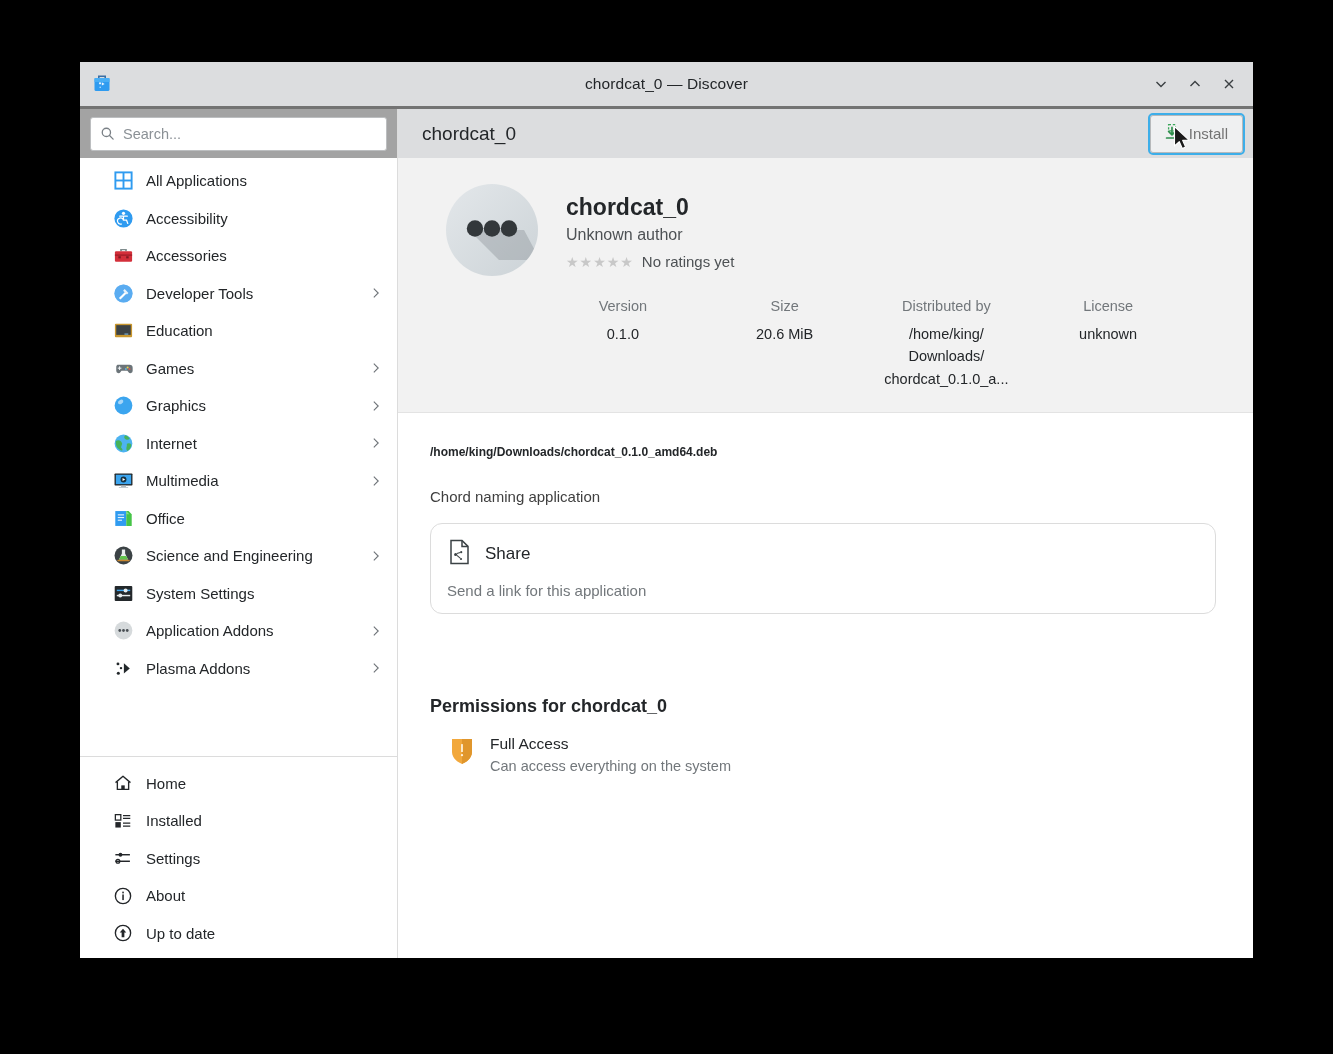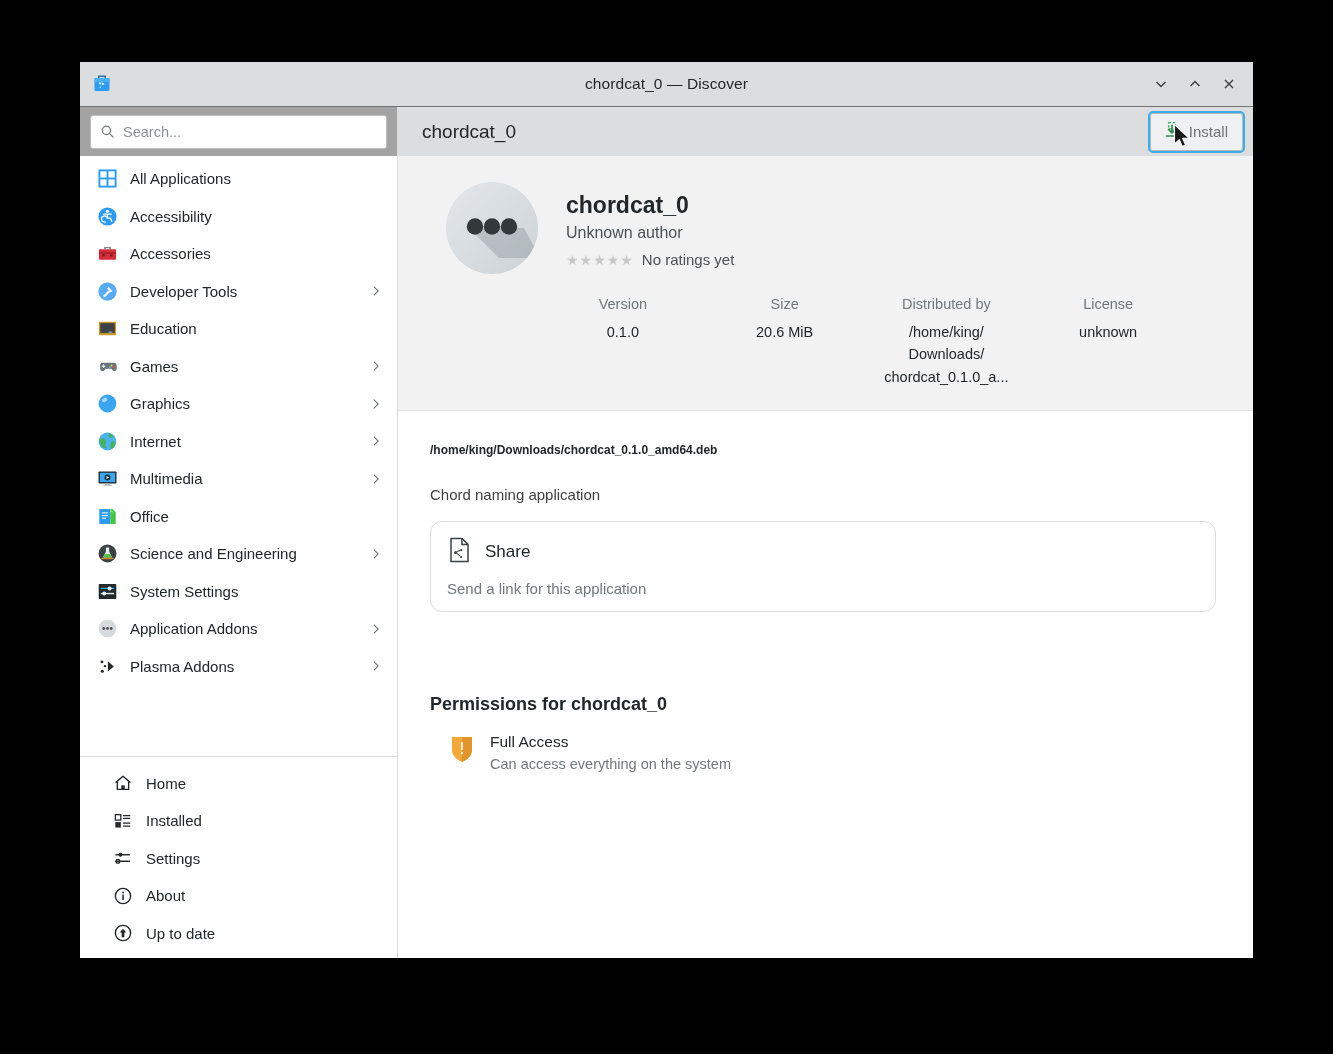--- a/index.html
+++ b/index.html
@@ -19,21 +19,21 @@
     display: flex; flex-direction: column;
     box-shadow: 0 2px 10px rgba(0,0,0,0.45);
   }
 
   
   .titlebar {
     height: 44px; min-height: 44px;
     background: #dcdddf;
     display: flex; align-items: center;
     position: relative;
-    border-bottom: 1px solid #737373;
+    border-bottom: 3px solid #737373;
   }
   .titlebar-app-icon {
     position: absolute; left: 9px; top: 8px;
     width: 26px; height: 26px;
   }
   .titlebar-title {
     flex: 1; text-align: center;
     font-size: 15.5px; color: #232629;
     letter-spacing: .1px;
   }
@@ -81,20 +81,21 @@
   .cat-list {
     flex: 1; overflow: hidden;
     padding-top: 4px;
   }
   .cat-item {
     height: 37.5px;
     display: flex; align-items: center;
     padding: 0 14px 0 16px;
     gap: 12px;
     cursor: pointer;
+    margin-left: 16px;
   }
   .cat-icon { width: 22px; height: 22px; display:flex; align-items:center; justify-content:center; flex: 0 0 22px;}
   .cat-icon svg { display:block; }
   .cat-label { flex:1; font-size: 15px; color: #232629; white-space: nowrap; }
   .chev { color: #6e7378; display:flex; }
 
   .bottom-nav {
     border-top: 1px solid #dcdcdc;
     padding: 8px 0 6px 16px;
   }

